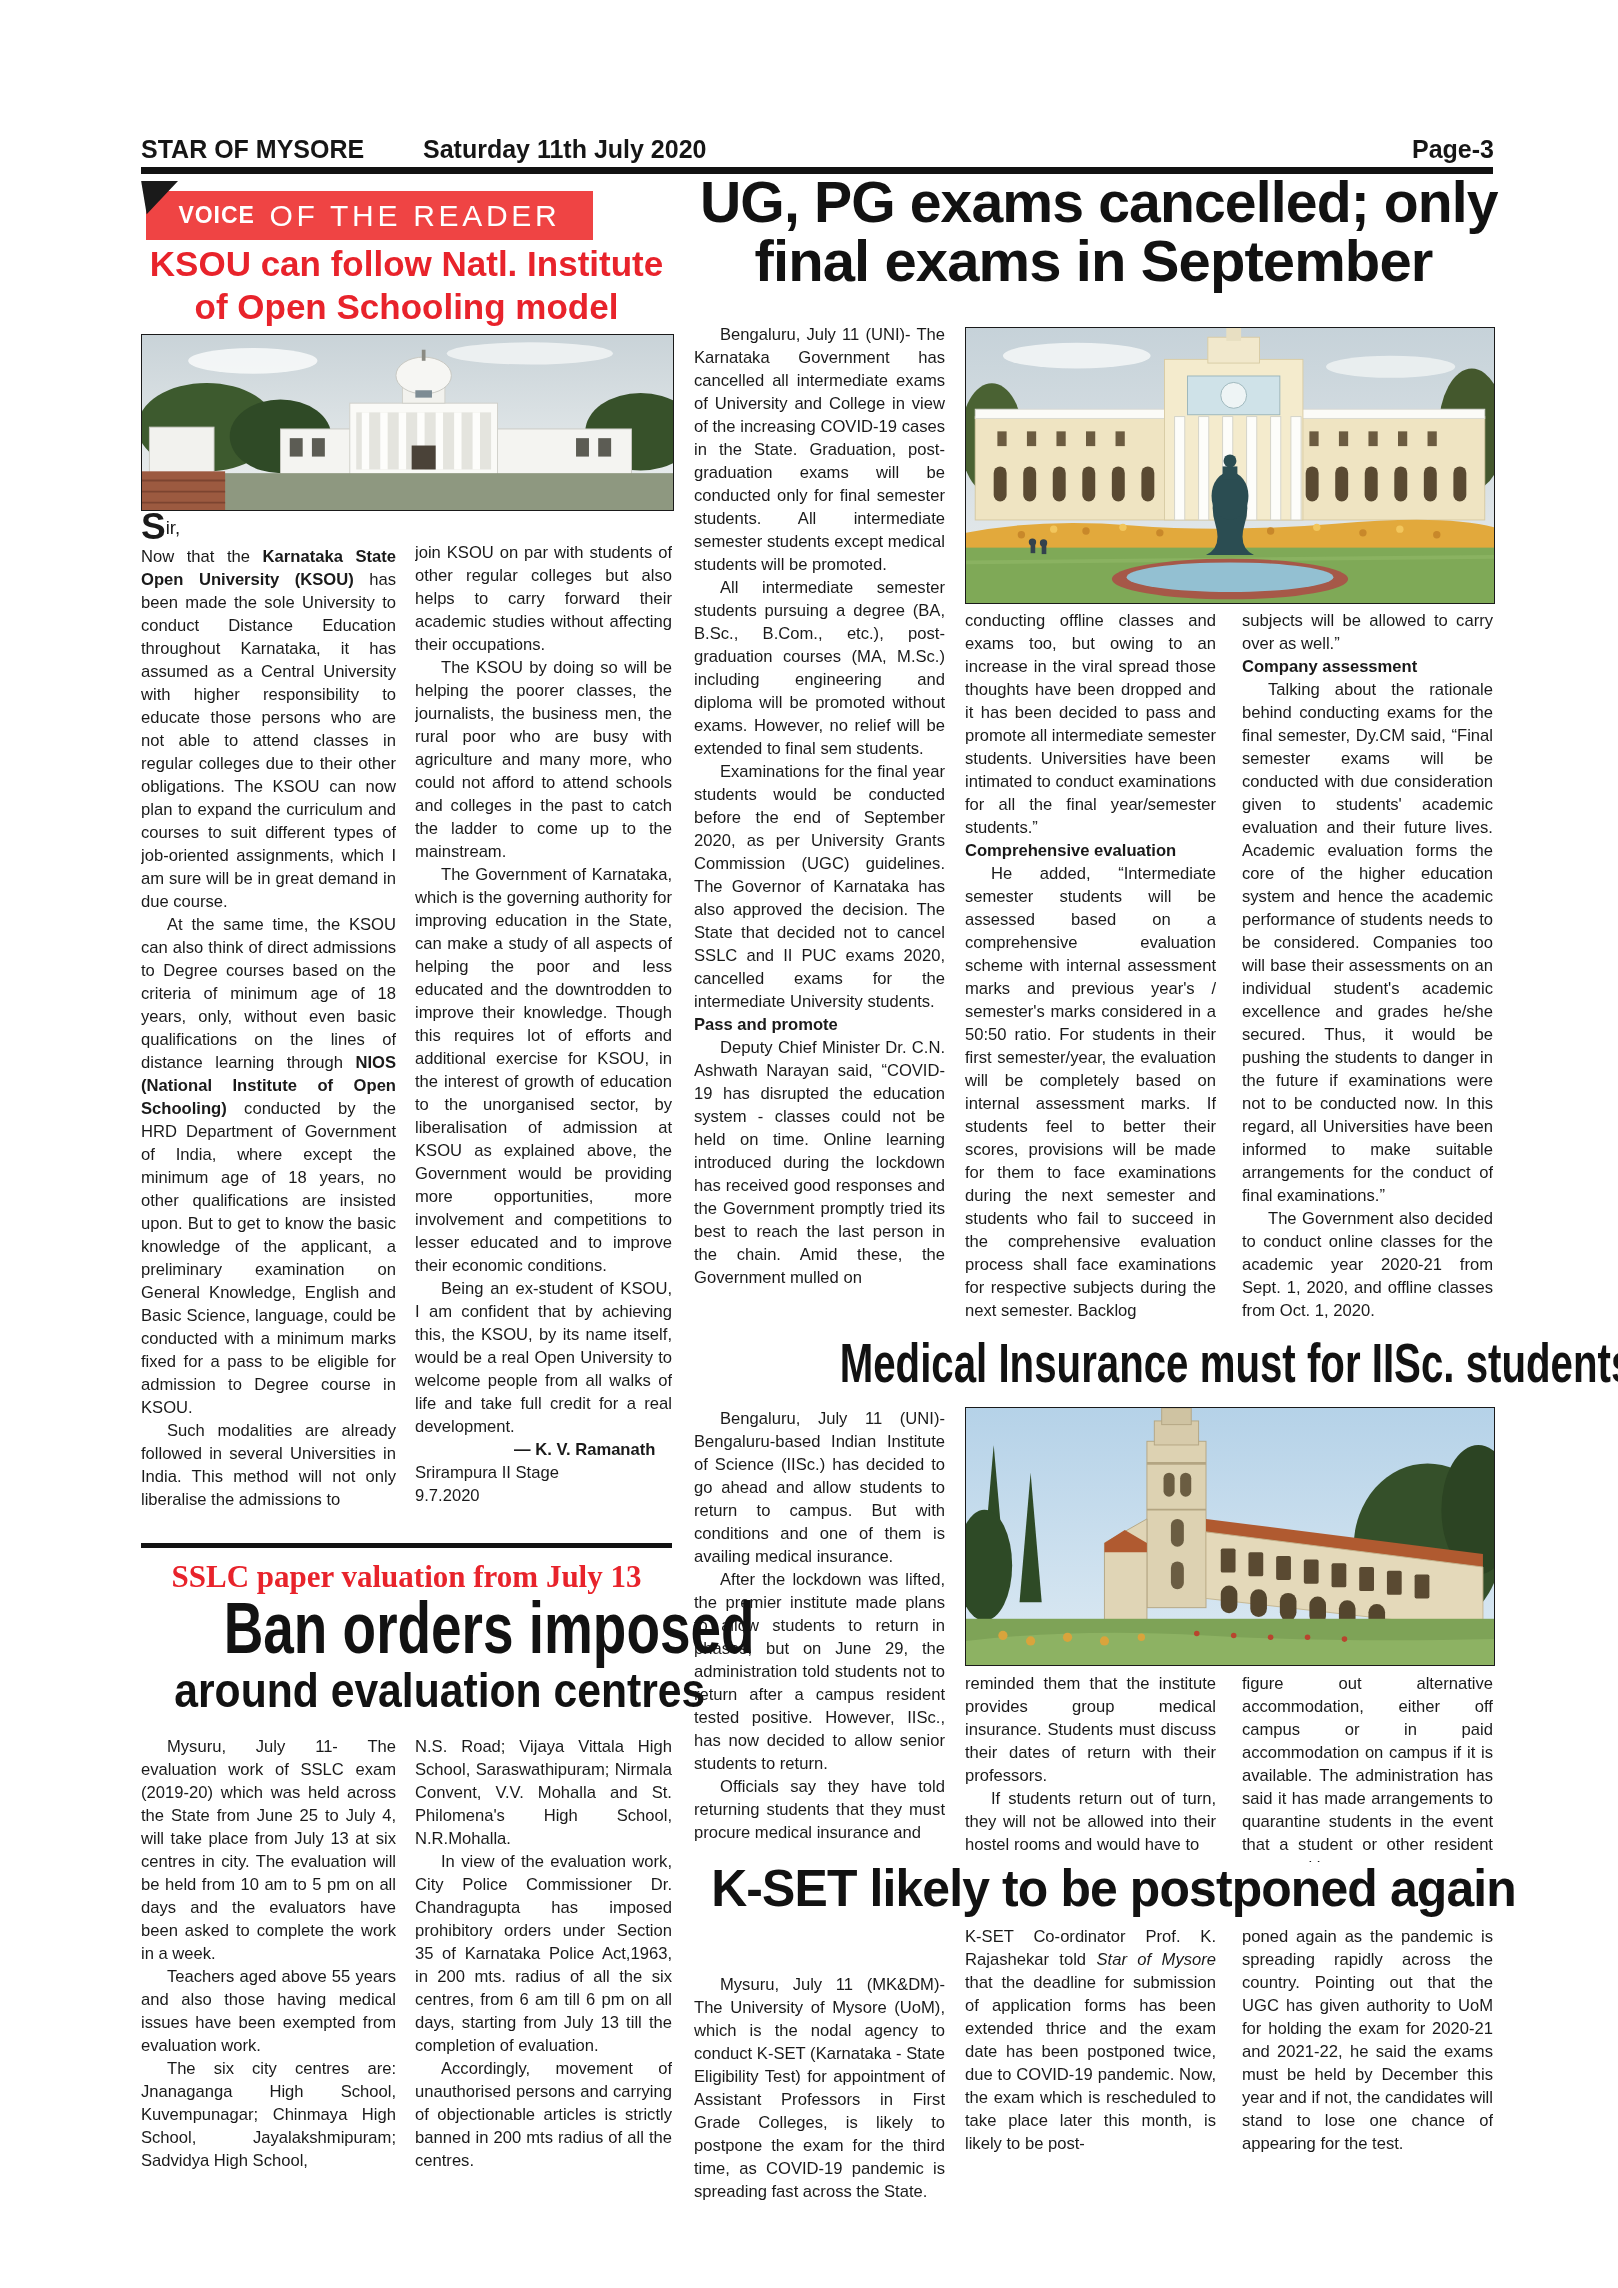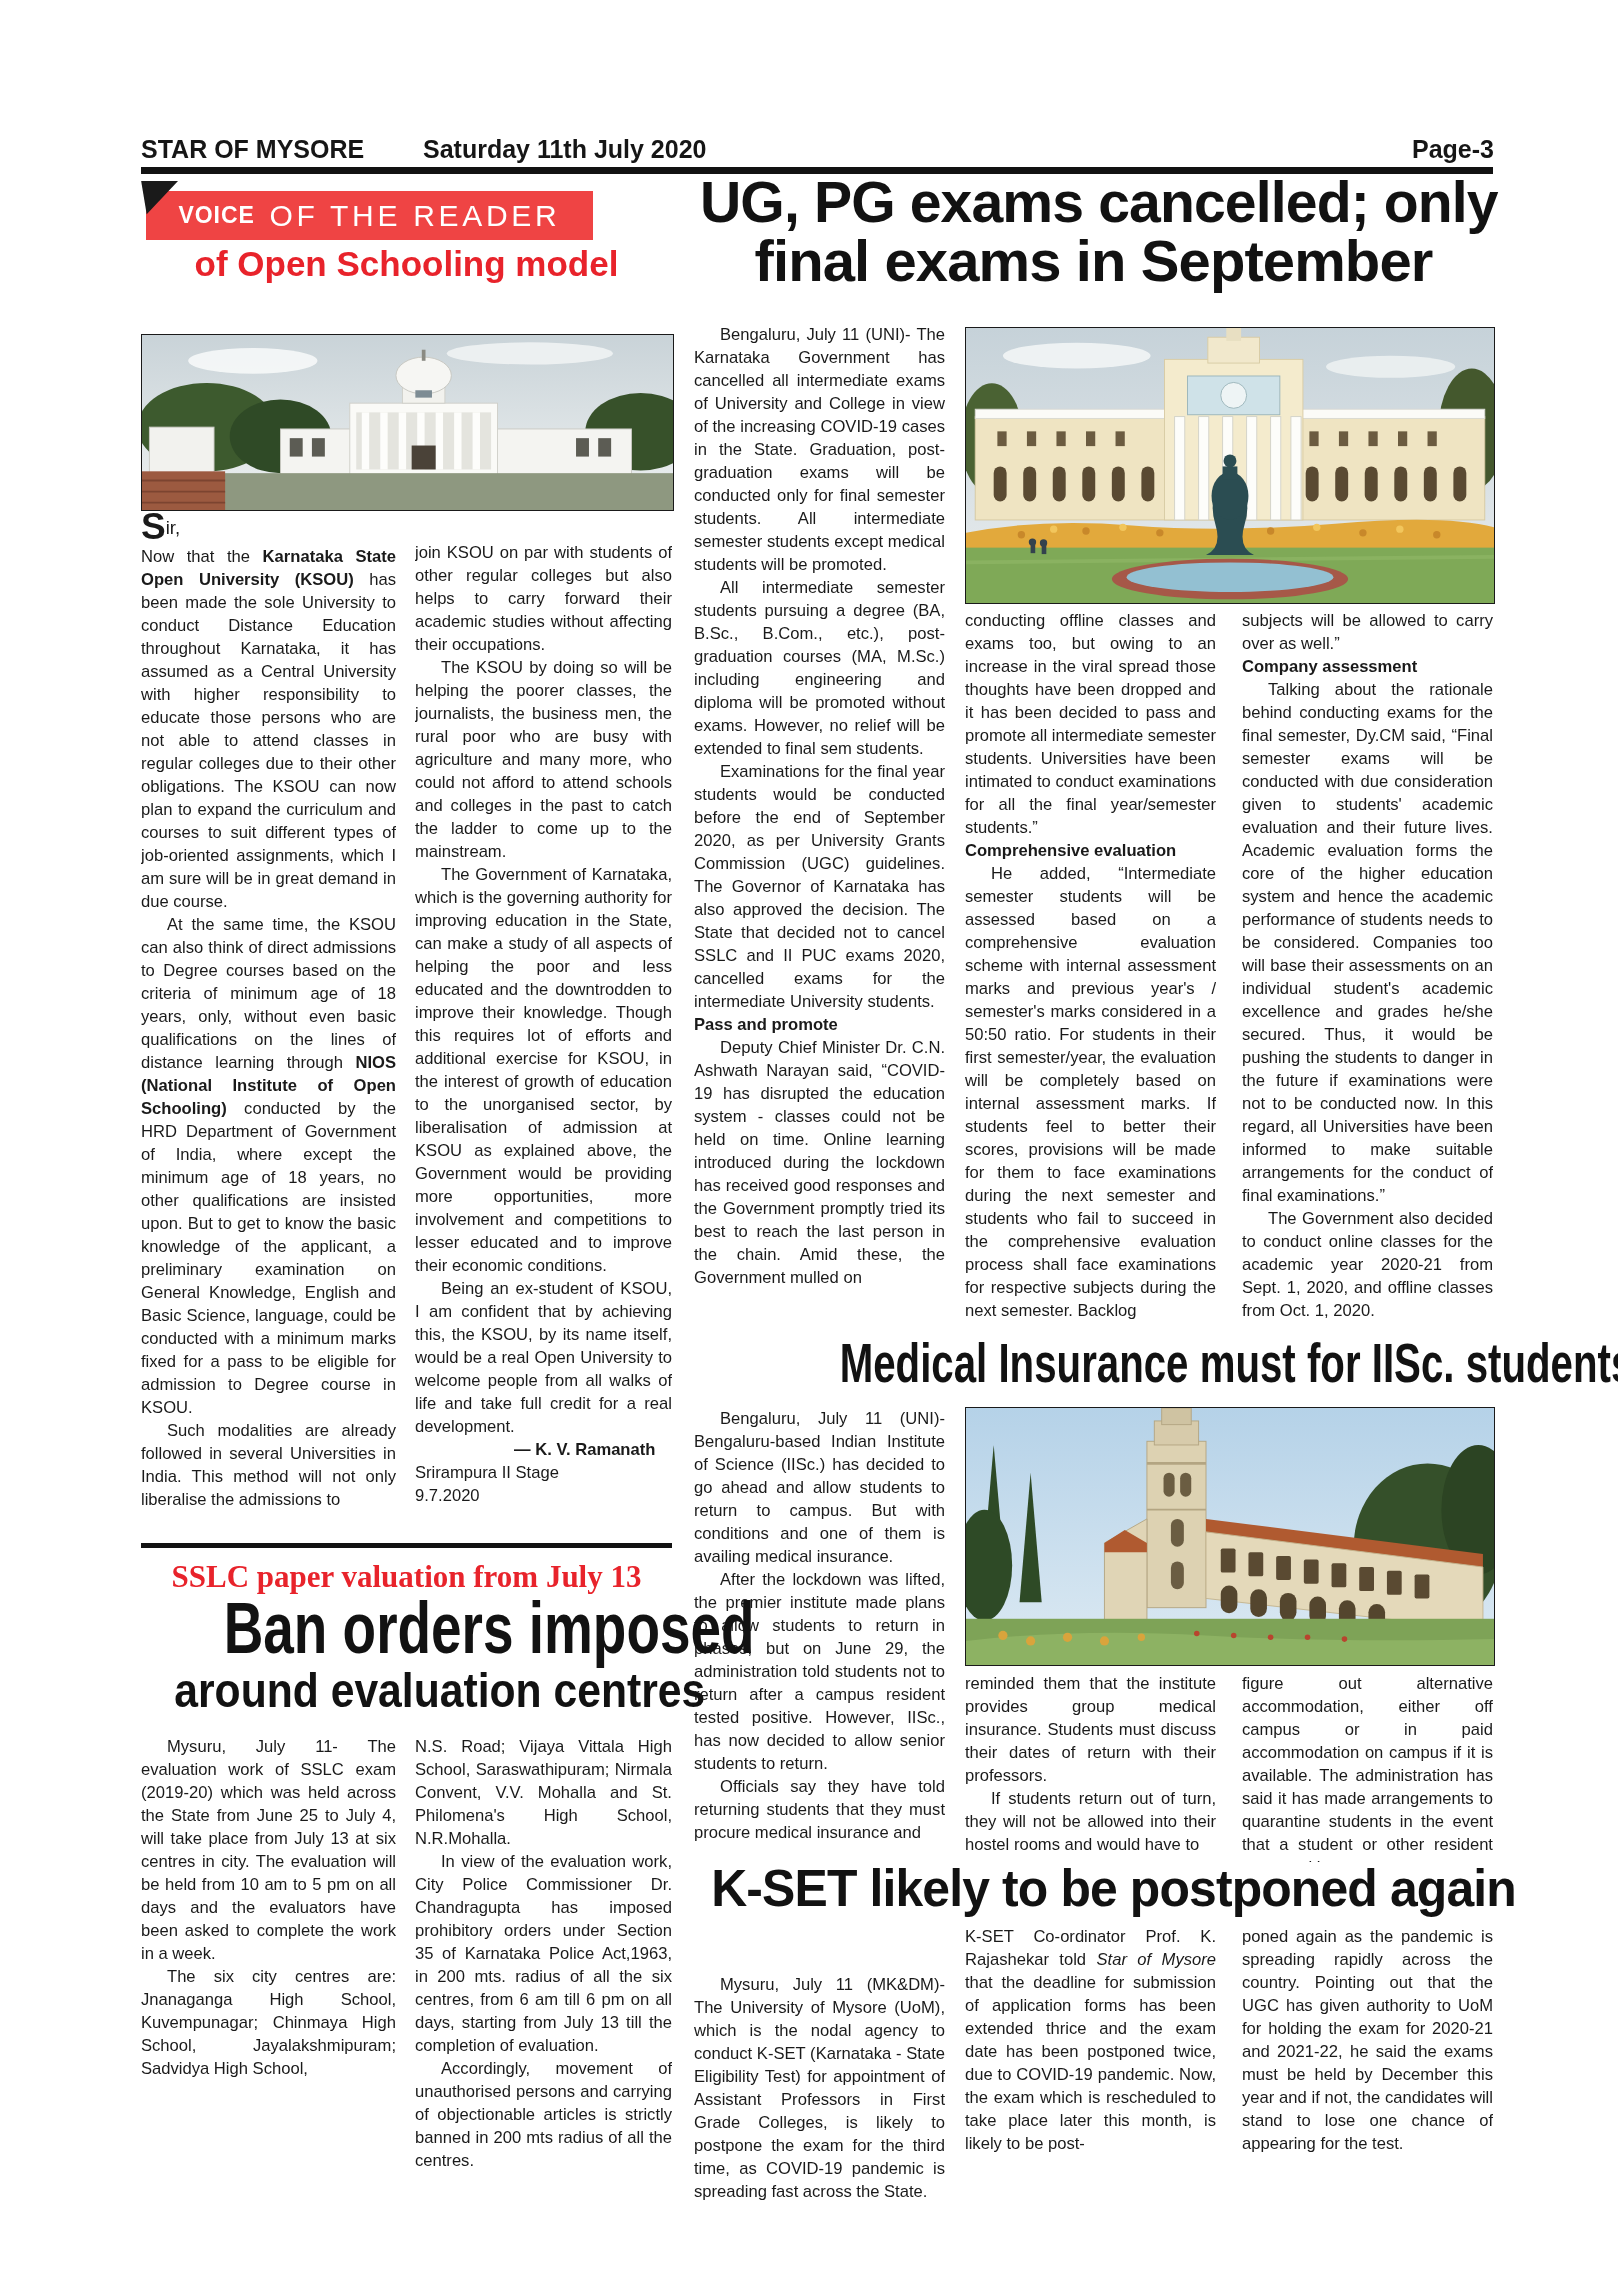--- a/index.html
+++ b/index.html
@@ -69,20 +69,21 @@
 
   <div id="banner">
     <span class="b1">VOICE</span>
     <span class="b2">OF THE READER</span>
   </div>
   <svg id="corner-tri" width="39" height="35" viewBox="0 0 42 38">
     <polygon points="0,0 40,0 6,36" fill="#1a1a1a"></polygon>
   </svg>
 
   <div id="vor-h" class="headline red">
+    <div class="hline"><span class="fitline">KSOU can follow Natl. Institute</span></div>
     <div class="hline"><span class="fitline">of Open Schooling model</span></div>
   </div>
 
   <div id="ksou-photo" class="photo">
     <svg viewBox="0 0 575 190" width="531" height="175" preserveAspectRatio="none">
       <defs>
         <linearGradient id="sky1" x1="0" y1="0" x2="0" y2="1">
           <stop offset="0" stop-color="#c9d3d8"></stop>
             <stop offset="1" stop-color="#eef1f1"></stop>
         </linearGradient>
@@ -338,20 +339,21 @@
     <div class="hline"><span class="fitline">SSLC paper valuation from July 13</span></div>
   </div>
   <div id="ban-h1" class="headline">
     <div class="hline"><span class="fitline" style="transform: scaleX(0.762599);">Ban orders imposed</span></div>
   </div>
   <div id="ban-h2" class="headline">
     <div class="hline"><span class="fitline" style="transform: scaleX(0.888717);">around evaluation centres</span></div>
   </div>
   <div id="ban-c1" class="col">
       <p>Mysuru, July 11- The evaluation work of SSLC exam (2019-20) which was held across the State from June 25 to July 4, will take place from July 13 at six centres in city. The evaluation will be held from 10 am to 5 pm on all days and the evaluators have been asked to complete the work in a week.</p>
+      <p>Teachers aged above 55 years and also those having medical issues have been exempted from evaluation work.</p>
       <p>The six city centres are: Jnanaganga High School, Kuvempunagar; Chinmaya High School, Jayalakshmipuram; Sadvidya High School,</p>
     </div>
   <div id="ban-c2" class="col">
       <p class="cont">N.S. Road; Vijaya Vittala High School, Saraswathipuram; Nirmala Convent, V.V. Mohalla and St. Philomena's High School, N.R.Mohalla.</p>
       <p>In view of the evaluation work, City Police Commissioner Dr. Chandragupta has imposed prohibitory orders under Section 35 of Karnataka Police Act,1963, in 200 mts. radius of all the six centres, from 6 am till 6 pm on all days, starting from July 13 till the completion of evaluation.</p>
       <p>Accordingly, movement of unauthorised persons and carrying of objectionable articles is strictly banned in 200 mts radius of all the centres.</p>
     </div>
 
   <div id="kset-h" class="headline">
     <div class="hline"><span class="fitline" style="transform: scaleX(0.959025);">K-SET likely to be postponed again</span></div>

